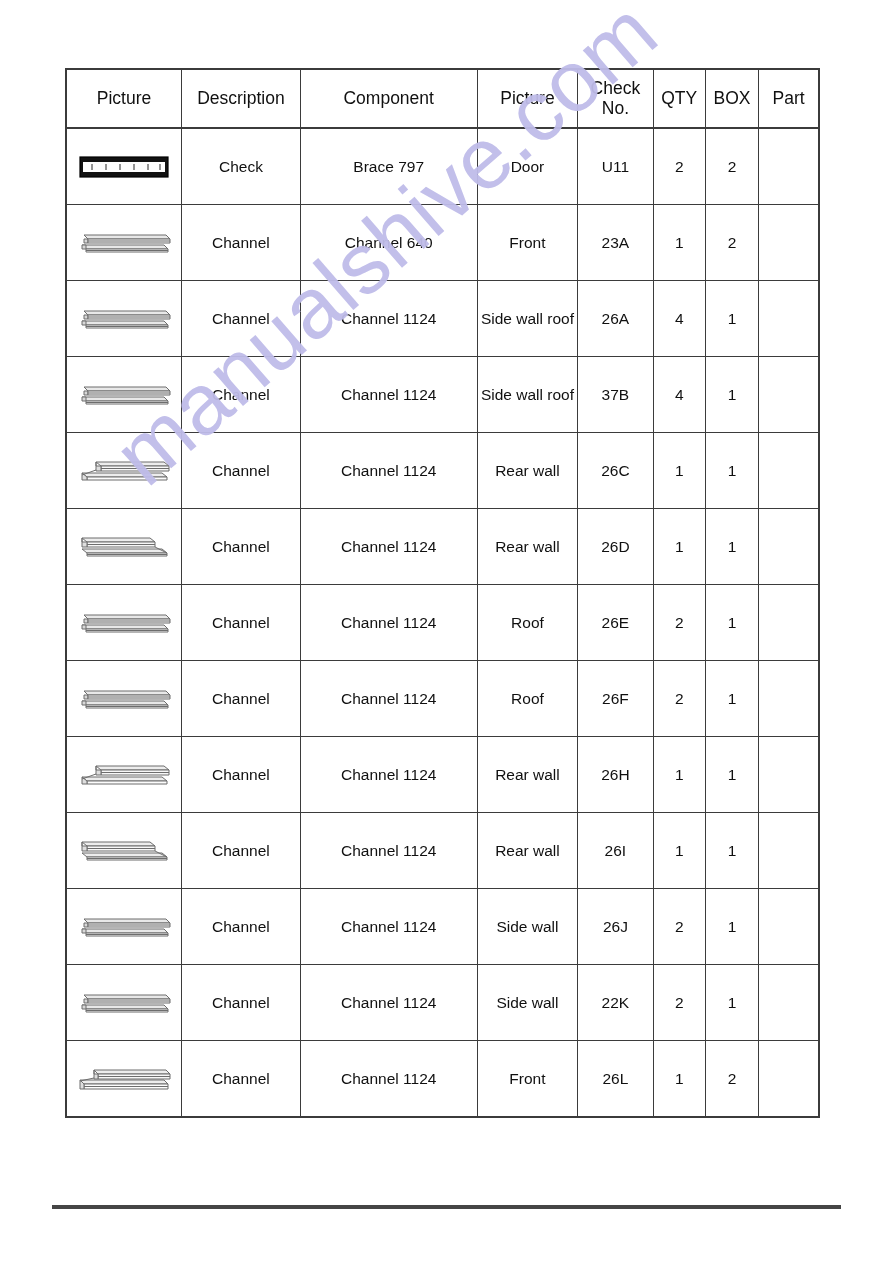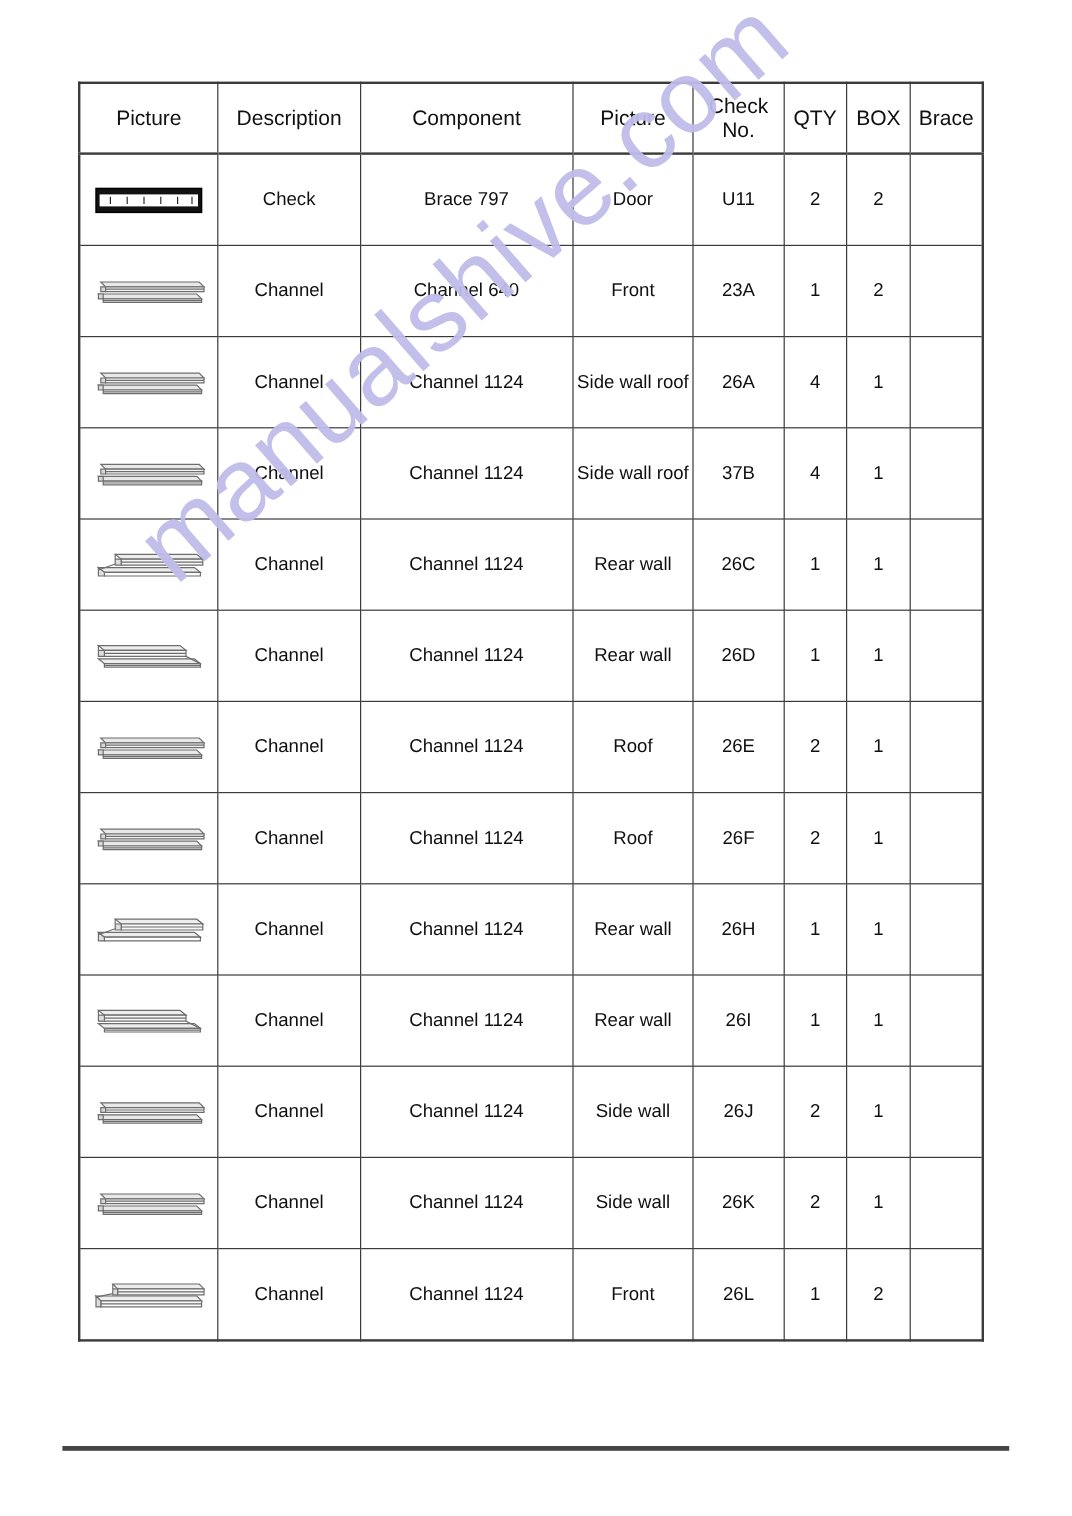--- a/index.html
+++ b/index.html
@@ -123,21 +123,21 @@
           <th>Picture</th>
           <th>Description</th>
           <th>Component</th>
           <th>Picture</th>
           <th>
             <span>Check</span><br>
             <span>No.</span>
           </th>
           <th>QTY</th>
           <th>BOX</th>
-          <th>Brace</th>
+          <th>Part</th>
         </tr>
       </thead>
       <tbody id="tbody">
           <tr>
             <td class="pic">
               <span class="art">
                 <svg viewBox="0 0 100 46" xmlns="http://www.w3.org/2000/svg">
       <rect x="6" y="13" width="88" height="20" fill="#121212"></rect>
       <rect x="9" y="18" width="82" height="10" fill="#ffffff"></rect>
       <g stroke="#2b2b2b" stroke-width="1">
@@ -423,21 +423,21 @@
         <path d="M8 25 L8 29 L12 29 L12 25 Z" fill="#d8d8d8"></path>
         <line x1="14" y1="21" x2="96" y2="21"></line>
         <line x1="12" y1="30.5" x2="94" y2="30.5"></line>
       </g>
     </svg>
               </span>
             </td>
             <td>Channel</td>
             <td>Channel 1124</td>
             <td>Side wall</td>
-            <td>26K</td>
+            <td>22K</td>
             <td>2</td>
             <td>1</td>
             <td></td>
           </tr>
           <tr>
             <td class="pic">
               <span class="art">
                 <svg viewBox="0 0 100 46" xmlns="http://www.w3.org/2000/svg">
     <g stroke="#6d6d6d" stroke-width="1" fill="none">
       <path d="M20 14 L92 14 L96 18 L24 18 Z" fill="#ededed"></path>

